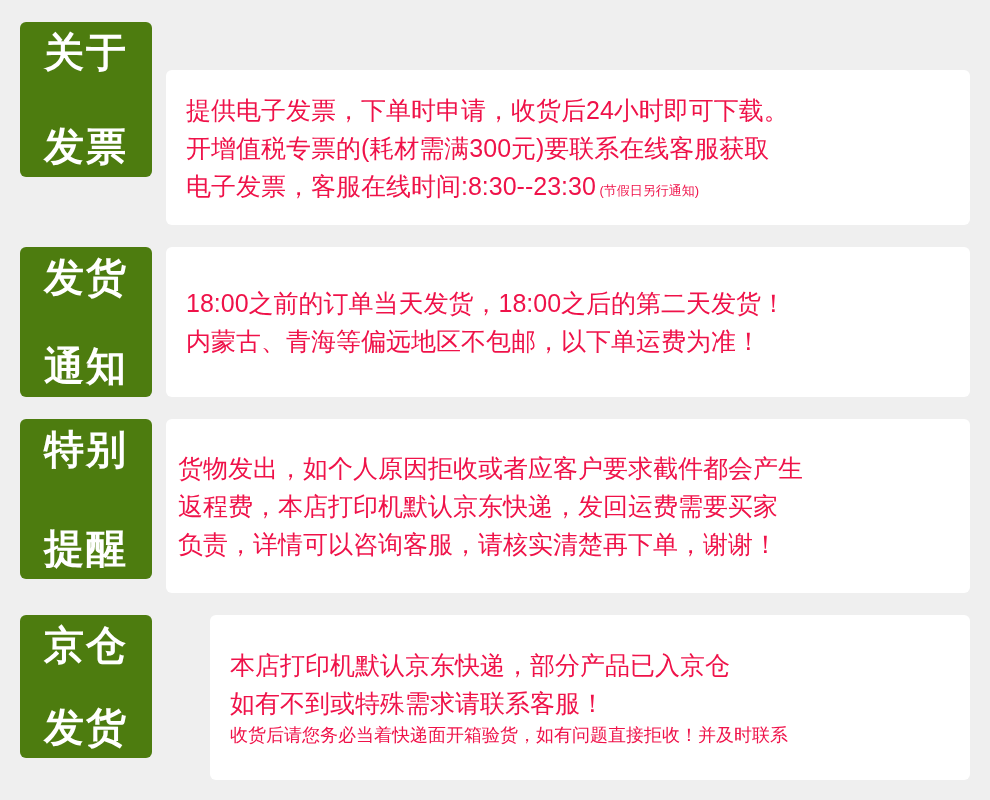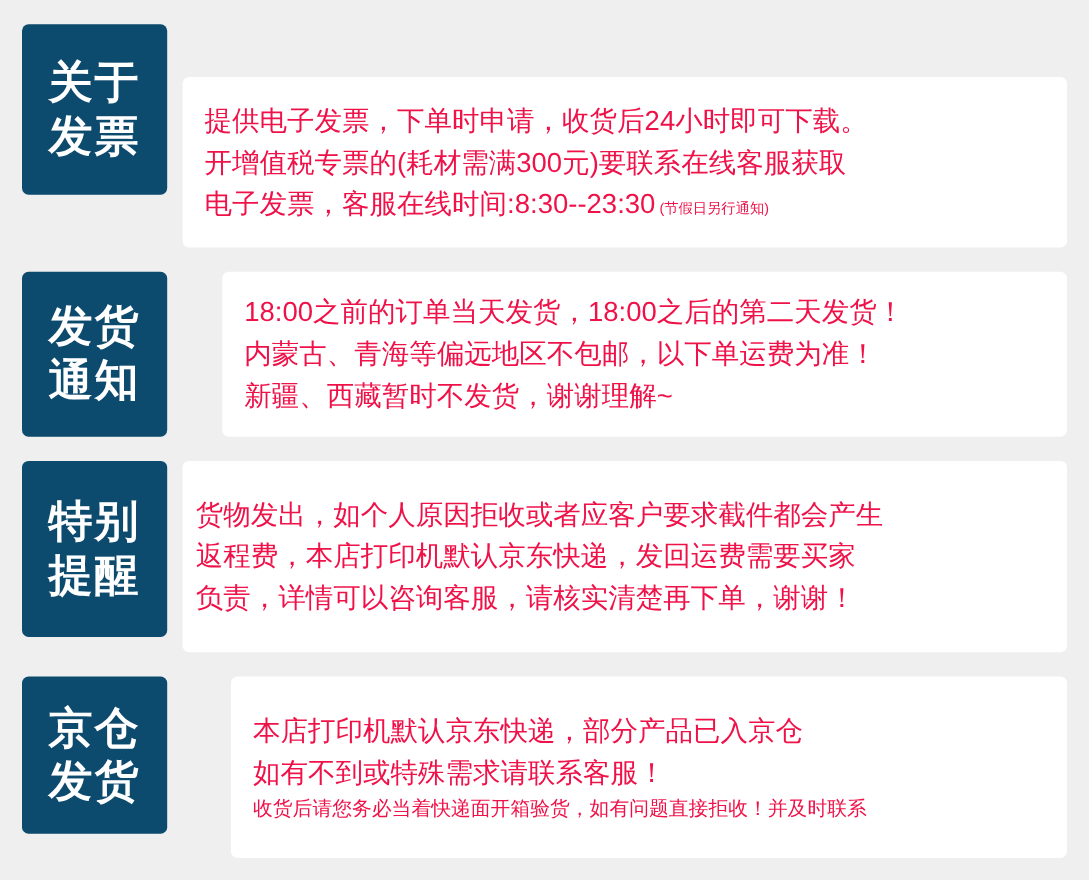--- a/index.html
+++ b/index.html
@@ -24,27 +24,27 @@
     background: #efefef;
   }
   .section {
     display: flex;
     align-items: stretch;
     gap: 14px;
   }
   .tag {
     flex: 0 0 132px;
     width: 132px;
-    background: #0c4a6e;
+    background: #4d7c0f;
     border-radius: 6px;
     color: #ffffff;
     display: flex;
     flex-direction: column;
     align-items: center;
-    justify-content: center;
+    justify-content: space-between;
     font-size: 40px;
     font-weight: bold;
     letter-spacing: 2px;
     line-height: 1.22;
     text-align: center;
     padding: 6px 0;
     box-sizing: border-box;
   }
   .tag .tag-line {
     display: block;
@@ -71,21 +71,21 @@
   }
   .note {
     font-size: 13px;
   }
 
   
   #sec-invoice .tag { height: 155px; }
   #sec-invoice .body { height: 155px; margin-top: 48px; }
 
   #sec-shipping .tag { height: 150px; }
-  #sec-shipping .body { height: 150px; margin-left: 36px; }
+  #sec-shipping .body { height: 150px; }
 
   #sec-reminder .tag { height: 160px; }
   #sec-reminder .body { height: 174px; padding-left: 12px; }
 
   #sec-jd .tag { height: 143px; }
   #sec-jd .body { height: 165px; margin-left: 44px; }
 </style>
 </head>
 <body>
 
@@ -104,21 +104,20 @@
   </div>
 
   <div class="section" id="sec-shipping">
     <div class="tag">
       <span class="tag-line">发货</span>
       <span class="tag-line">通知</span>
     </div>
     <div class="body">
       <div class="line">18:00之前的订单当天发货，18:00之后的第二天发货！</div>
       <div class="line">内蒙古、青海等偏远地区不包邮，以下单运费为准！</div>
-      <div class="line">新疆、西藏暂时不发货，谢谢理解~</div>
     </div>
   </div>
 
   <div class="section" id="sec-reminder">
     <div class="tag">
       <span class="tag-line">特别</span>
       <span class="tag-line">提醒</span>
     </div>
     <div class="body">
       <div class="line">货物发出，如个人原因拒收或者应客户要求截件都会产生</div>

